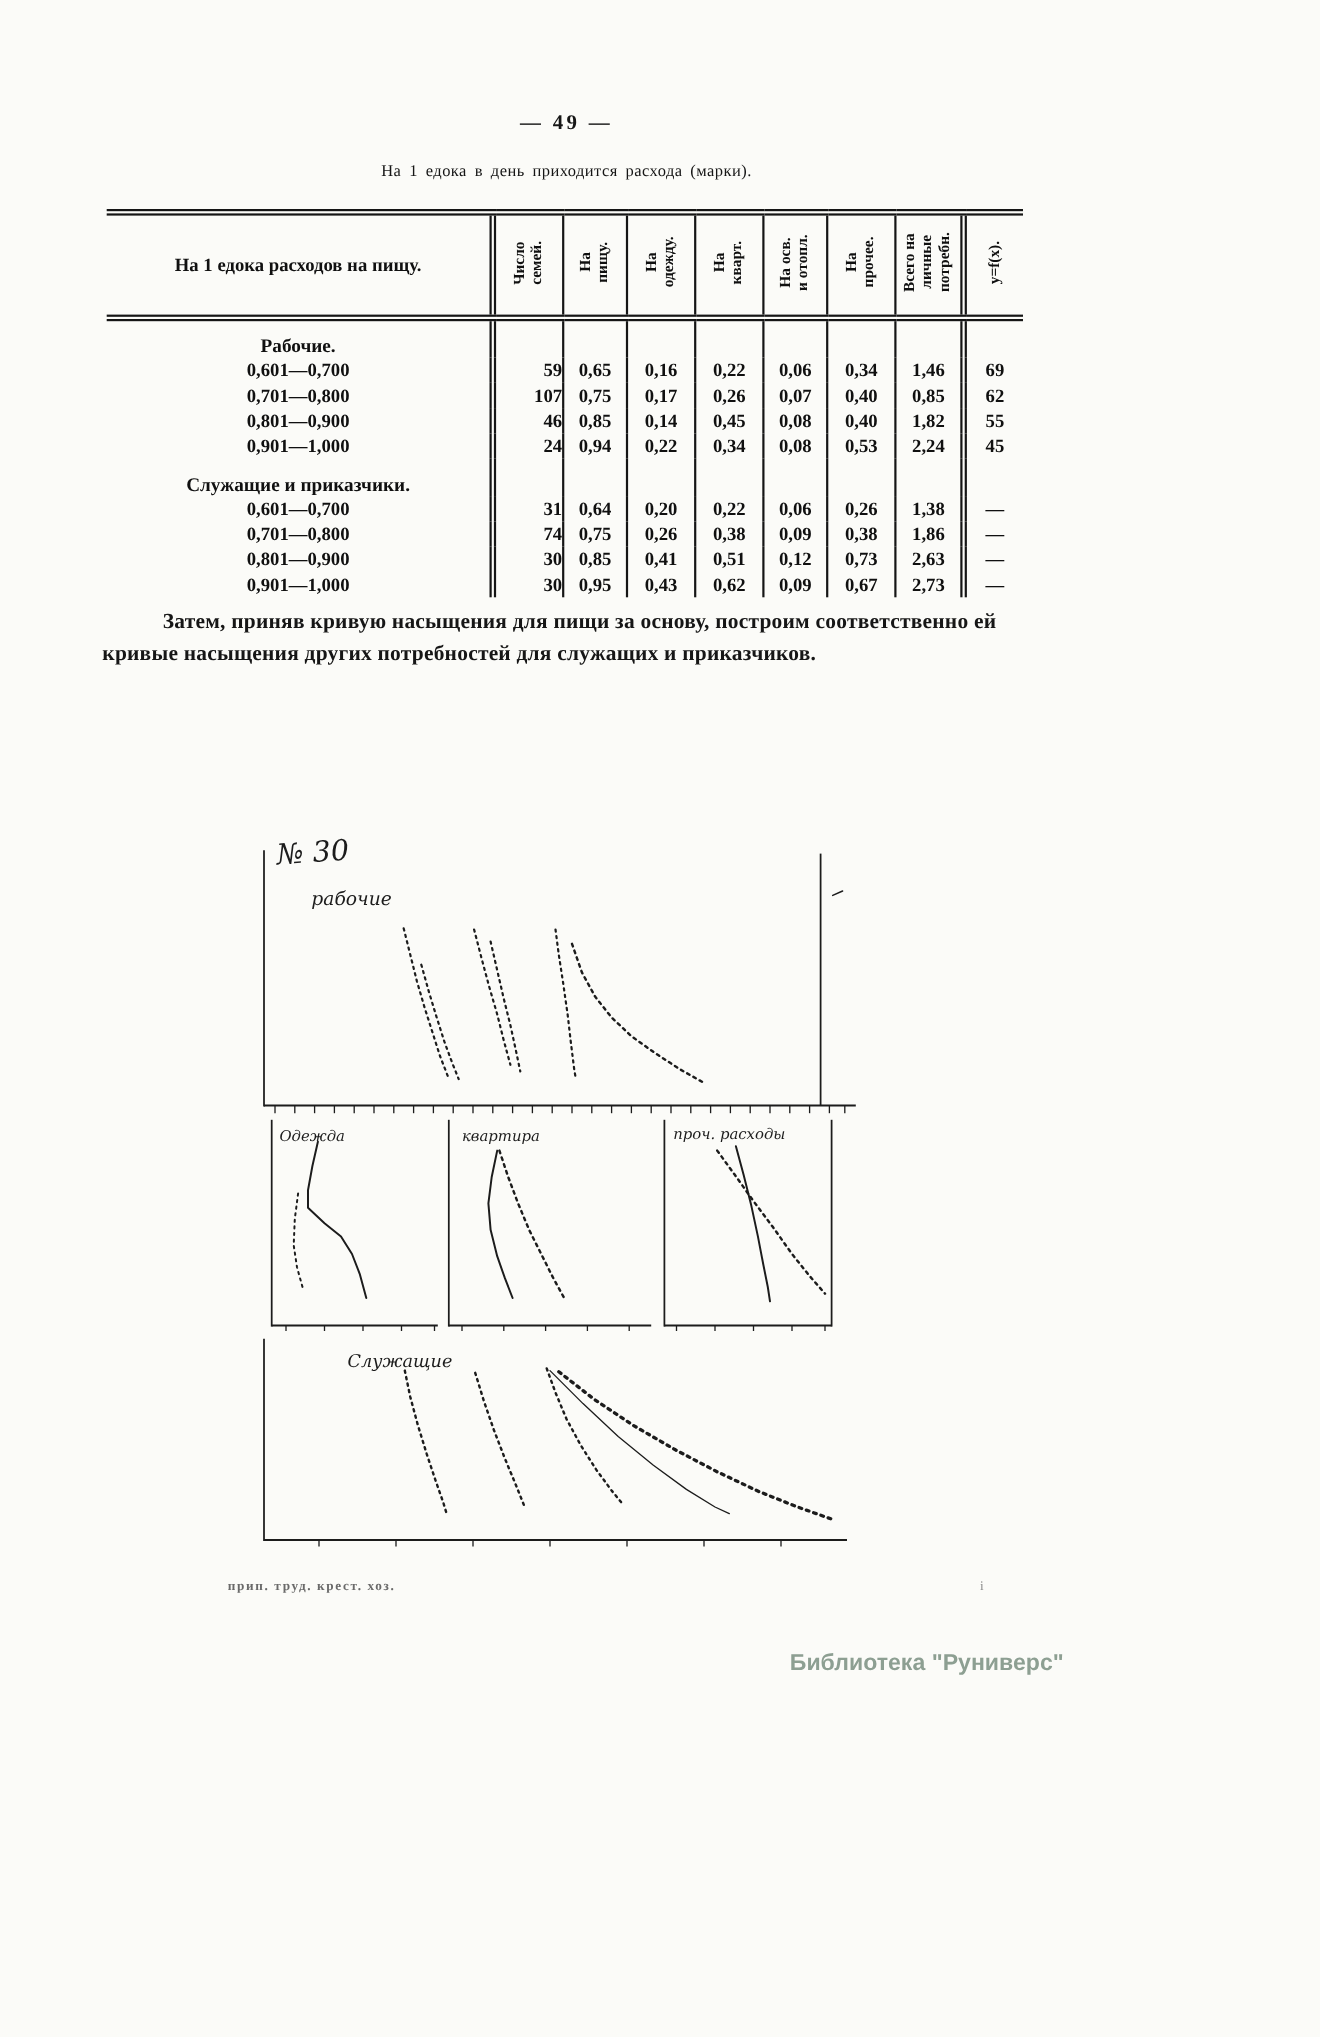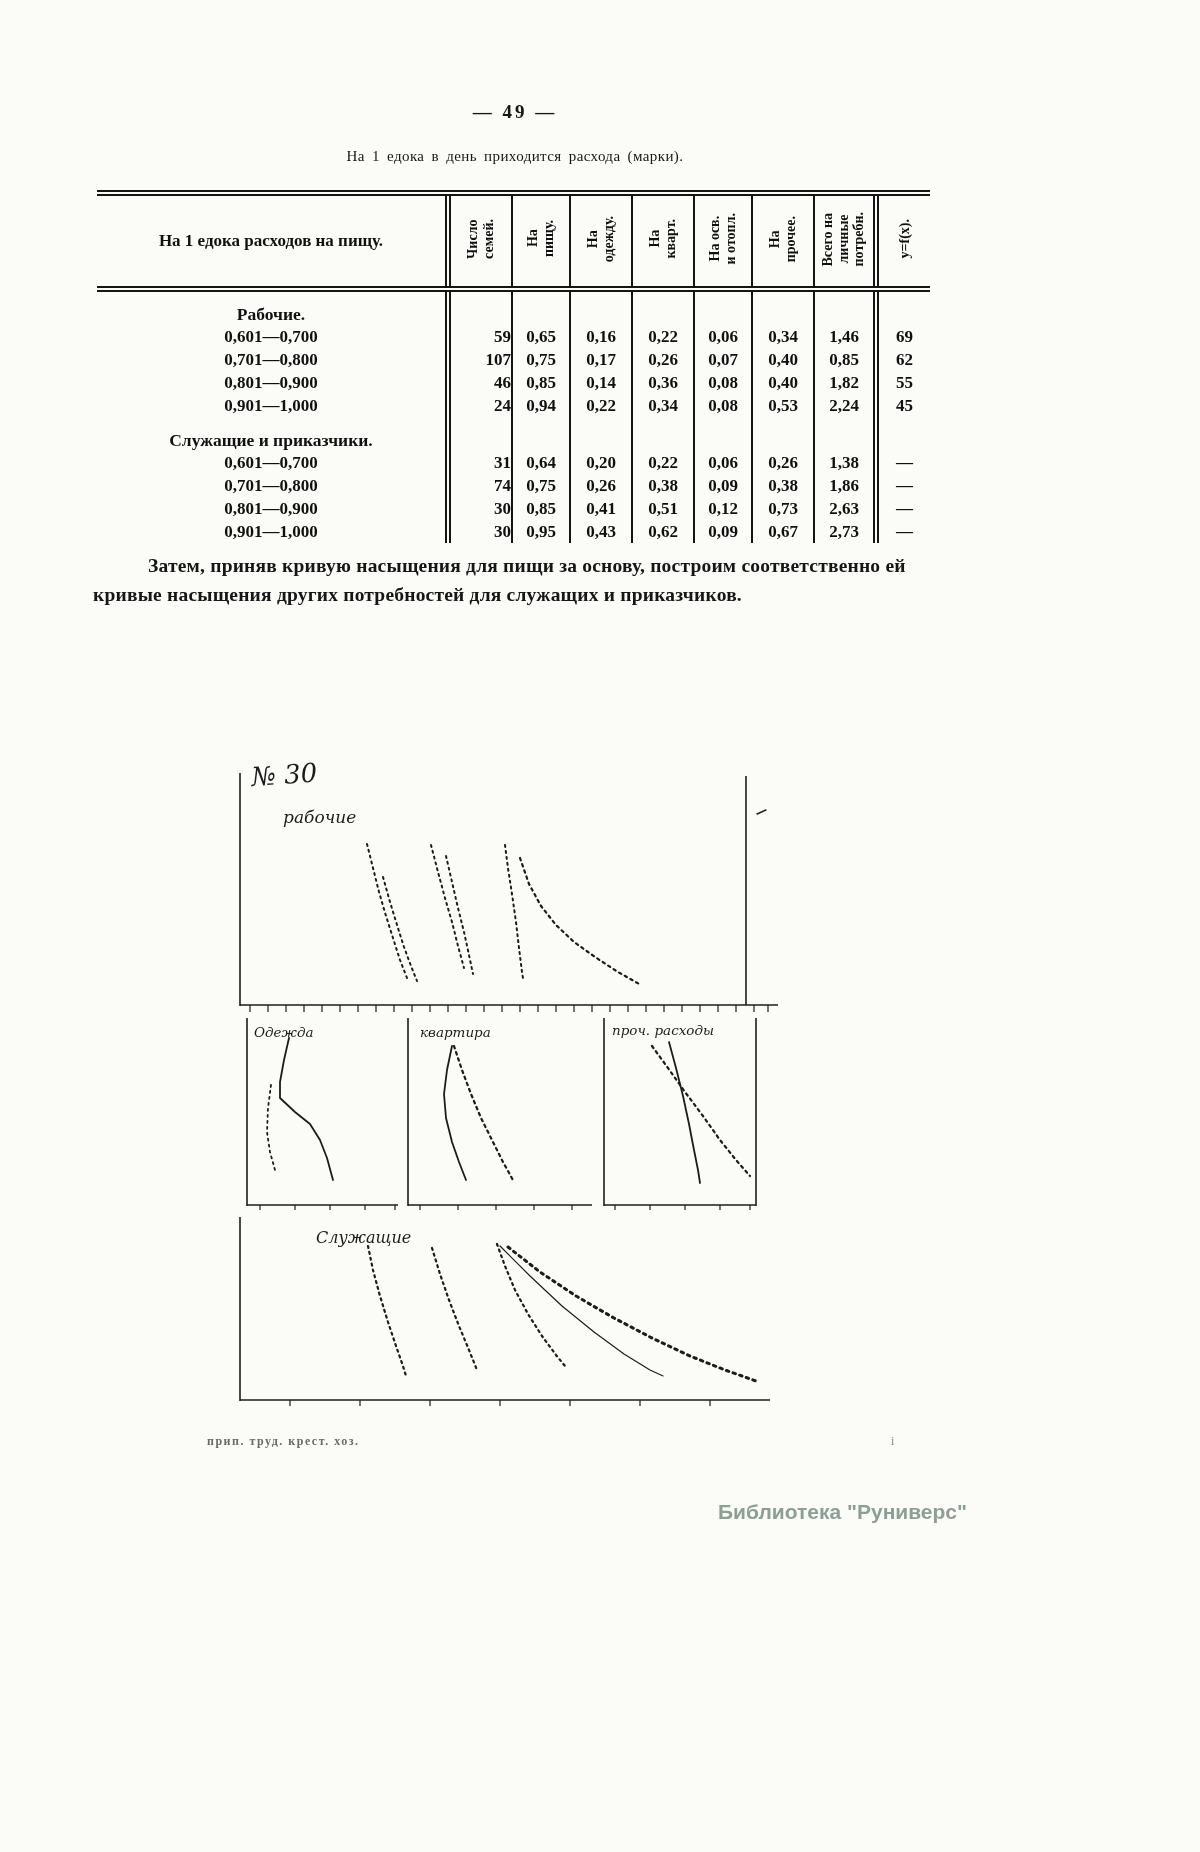--- a/index.html
+++ b/index.html
@@ -129,21 +129,21 @@
           <td class="num-cell c4" data-name="table-cell">0,07</td>
           <td class="num-cell c5" data-name="table-cell">0,40</td>
           <td class="num-cell c6" data-name="table-cell">0,85</td>
           <td class="num-cell c7" data-name="table-cell">62</td>
         </tr>
         <tr data-name="table-row">
           <td class="label-cell range-label" data-name="row-label">0,801—0,900</td>
           <td class="num-cell c0" data-name="table-cell">46</td>
           <td class="num-cell c1" data-name="table-cell">0,85</td>
           <td class="num-cell c2" data-name="table-cell">0,14</td>
-          <td class="num-cell c3" data-name="table-cell">0,36</td>
+          <td class="num-cell c3" data-name="table-cell">0,45</td>
           <td class="num-cell c4" data-name="table-cell">0,08</td>
           <td class="num-cell c5" data-name="table-cell">0,40</td>
           <td class="num-cell c6" data-name="table-cell">1,82</td>
           <td class="num-cell c7" data-name="table-cell">55</td>
         </tr>
         <tr data-name="table-row">
           <td class="label-cell range-label" data-name="row-label">0,901—1,000</td>
           <td class="num-cell c0" data-name="table-cell">24</td>
           <td class="num-cell c1" data-name="table-cell">0,94</td>
           <td class="num-cell c2" data-name="table-cell">0,22</td>

